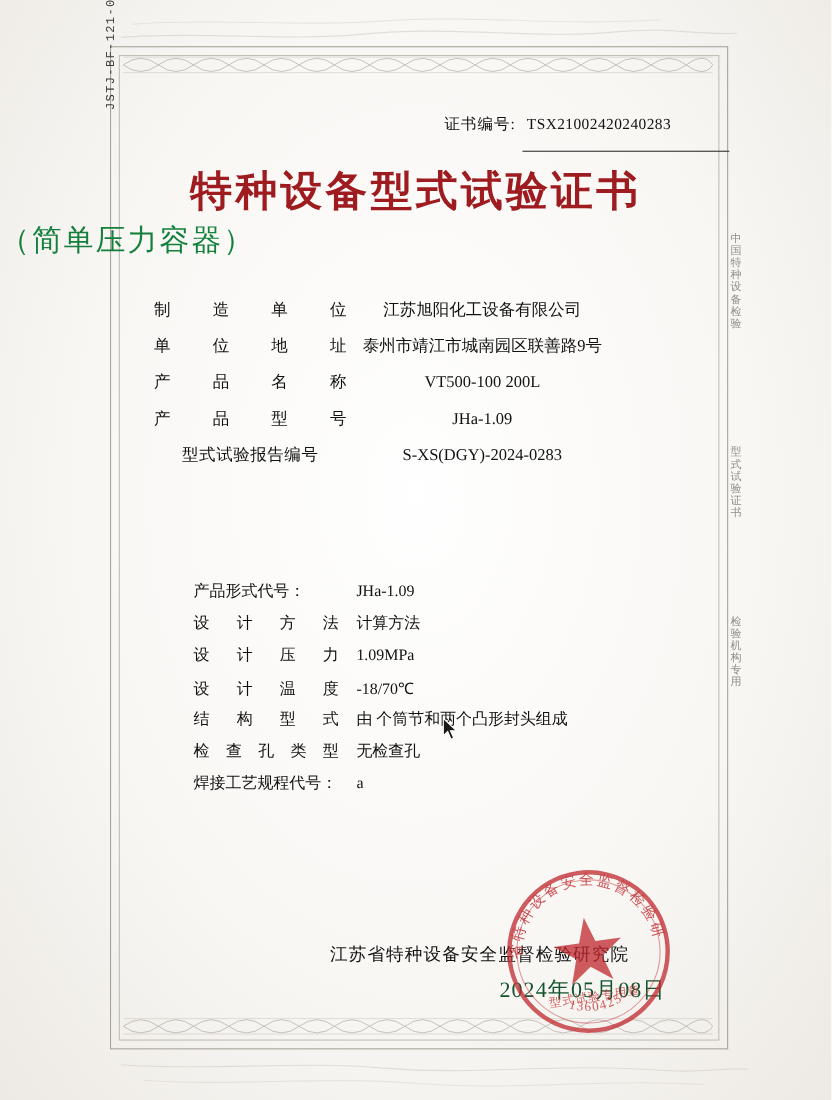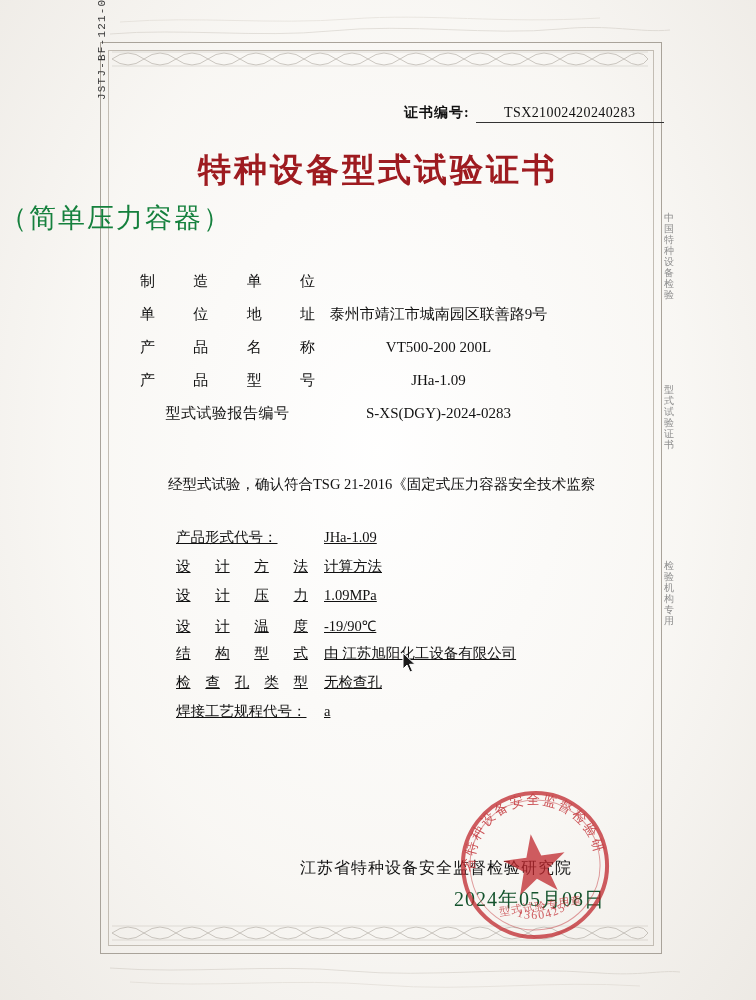--- a/index.html
+++ b/index.html
@@ -81,54 +81,53 @@
     position: absolute;
     right: 74px;
     width: 18px;
     font-size: 10px;
     line-height: 11px;
     color: #8d8d8d;
     text-align: left;
     letter-spacing: 0px;
   }
   #side-mark-1 { top: 212px; }
-  #side-mark-2 { top: 384px; }
+  #side-mark-2 { top: 406px; }
   #side-mark-3 { top: 560px; }
 
   
   #cert-no-row {
     position: absolute;
     left: 404px;
     top: 104px;
     display: flex;
     align-items: baseline;
     font-size: 14px;
     color: #111;
   }
-  #cert-no-label { letter-spacing: 1px; font-weight: bold; }
+  #cert-no-label { letter-spacing: 1px; }
   #cert-no-value {
     margin-left: 6px;
-    padding: 0 4px 1px 4px;
+    padding: 0 4px 15px 4px;
     border-bottom: 1px solid #333;
     font-family: "Liberation Serif", serif;
     letter-spacing: 0.4px;
     min-width: 180px;
-    text-align: center;
   }
 
   
   #title-main {
     position: absolute;
     left: 0;
     right: 0;
     top: 148px;
     text-align: center;
     font-family: "Liberation Serif", serif;
     font-weight: bold;
-    font-size: 33px;
+    font-size: 38px;
     letter-spacing: 3px;
     color: #9e1b20;
   }
   #title-sub {
     position: absolute;
     left: 0;
     right: 0;
     top: 200px;
     text-align: left;
     font-size: 27px;
@@ -188,21 +187,20 @@
     left: 176px;
     top: 528px;
     width: 440px;
   }
   .spec-row {
     display: flex;
     align-items: baseline;
     height: 29px;
     font-size: 14.5px;
     color: #111;
-    text-decoration: underline;
   }
   .spec-label {
     width: 132px;
     display: flex;
     justify-content: space-between;
   }
   .spec-label.nospread { display: block; }
   .spec-value {
     margin-left: 16px;
   }
@@ -307,56 +305,57 @@
   <div id="title-sub">（简单压力容器）</div>
 
   <div id="fields">
     <div class="field-row">
       <div class="field-label">
           <span>制</span>
           <span>造</span>
           <span>单</span>
           <span>位</span>
         </div>
+      <div class="field-value">江苏旭阳化工设备有限公司</div>
     </div>
     <div class="field-row">
       <div class="field-label">
           <span>单</span>
           <span>位</span>
           <span>地</span>
           <span>址</span>
         </div>
       <div class="field-value">泰州市靖江市城南园区联善路9号</div>
     </div>
     <div class="field-row">
       <div class="field-label">
           <span>产</span>
           <span>品</span>
           <span>名</span>
           <span>称</span>
         </div>
-      <div class="field-value">VT500-200 200L</div>
+      <div class="field-value">VT500-100 200L</div>
     </div>
     <div class="field-row">
       <div class="field-label">
           <span>产</span>
           <span>品</span>
           <span>型</span>
           <span>号</span>
         </div>
       <div class="field-value">JHa-1.09</div>
     </div>
     <div class="field-row">
       <div class="field-label tight">型式试验报告编号</div>
       <div class="field-value">S-XS(DGY)-2024-0283</div>
     </div>
   </div>
 
   <div id="paragraph">
-    <span class="indent"></span><span>经型式试验，确认符合TSG 21-2016《固定式压力容器安全技术监察</span><br>
+    <span class="indent"></span><br>
   </div>
 
   <div id="specs">
     <div class="spec-row">
       <div class="spec-label nospread">产品形式代号：</div>
       <div class="spec-value">JHa-1.09</div>
     </div>
     <div class="spec-row">
       <div class="spec-label">
           <span>设</span>
@@ -375,30 +374,30 @@
         </div>
       <div class="spec-value">1.09MPa</div>
     </div>
     <div class="spec-row">
       <div class="spec-label">
           <span>设</span>
           <span>计</span>
           <span>温</span>
           <span>度</span>
         </div>
-      <div class="spec-value">-19/90℃</div>
+      <div class="spec-value">-18/70℃</div>
     </div>
     <div class="spec-row">
       <div class="spec-label">
           <span>结</span>
           <span>构</span>
           <span>型</span>
           <span>式</span>
         </div>
-      <div class="spec-value">由 江苏旭阳化工设备有限公司</div>
+      <div class="spec-value">由 个筒节和两个凸形封头组成</div>
     </div>
     <div class="spec-row">
       <div class="spec-label">
           <span>检</span>
           <span>查</span>
           <span>孔</span>
           <span>类</span>
           <span>型</span>
         </div>
       <div class="spec-value">无检查孔</div>

